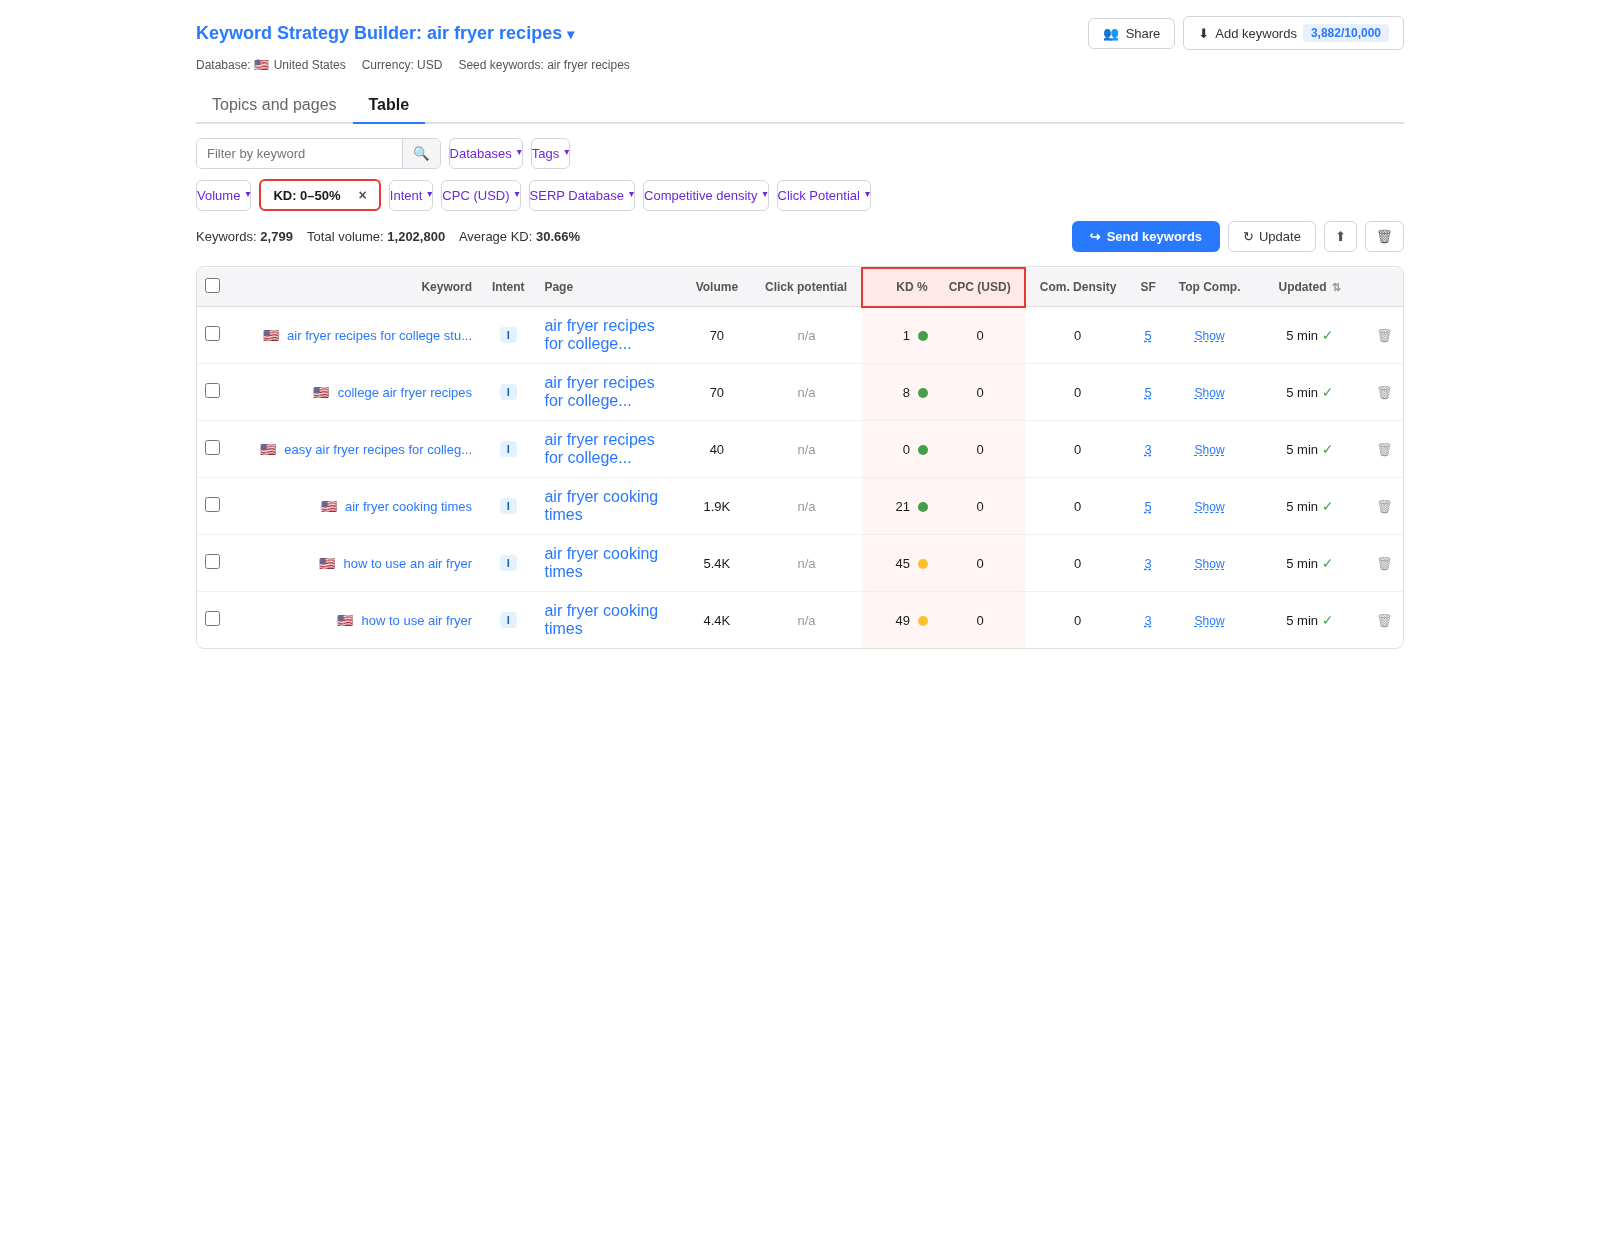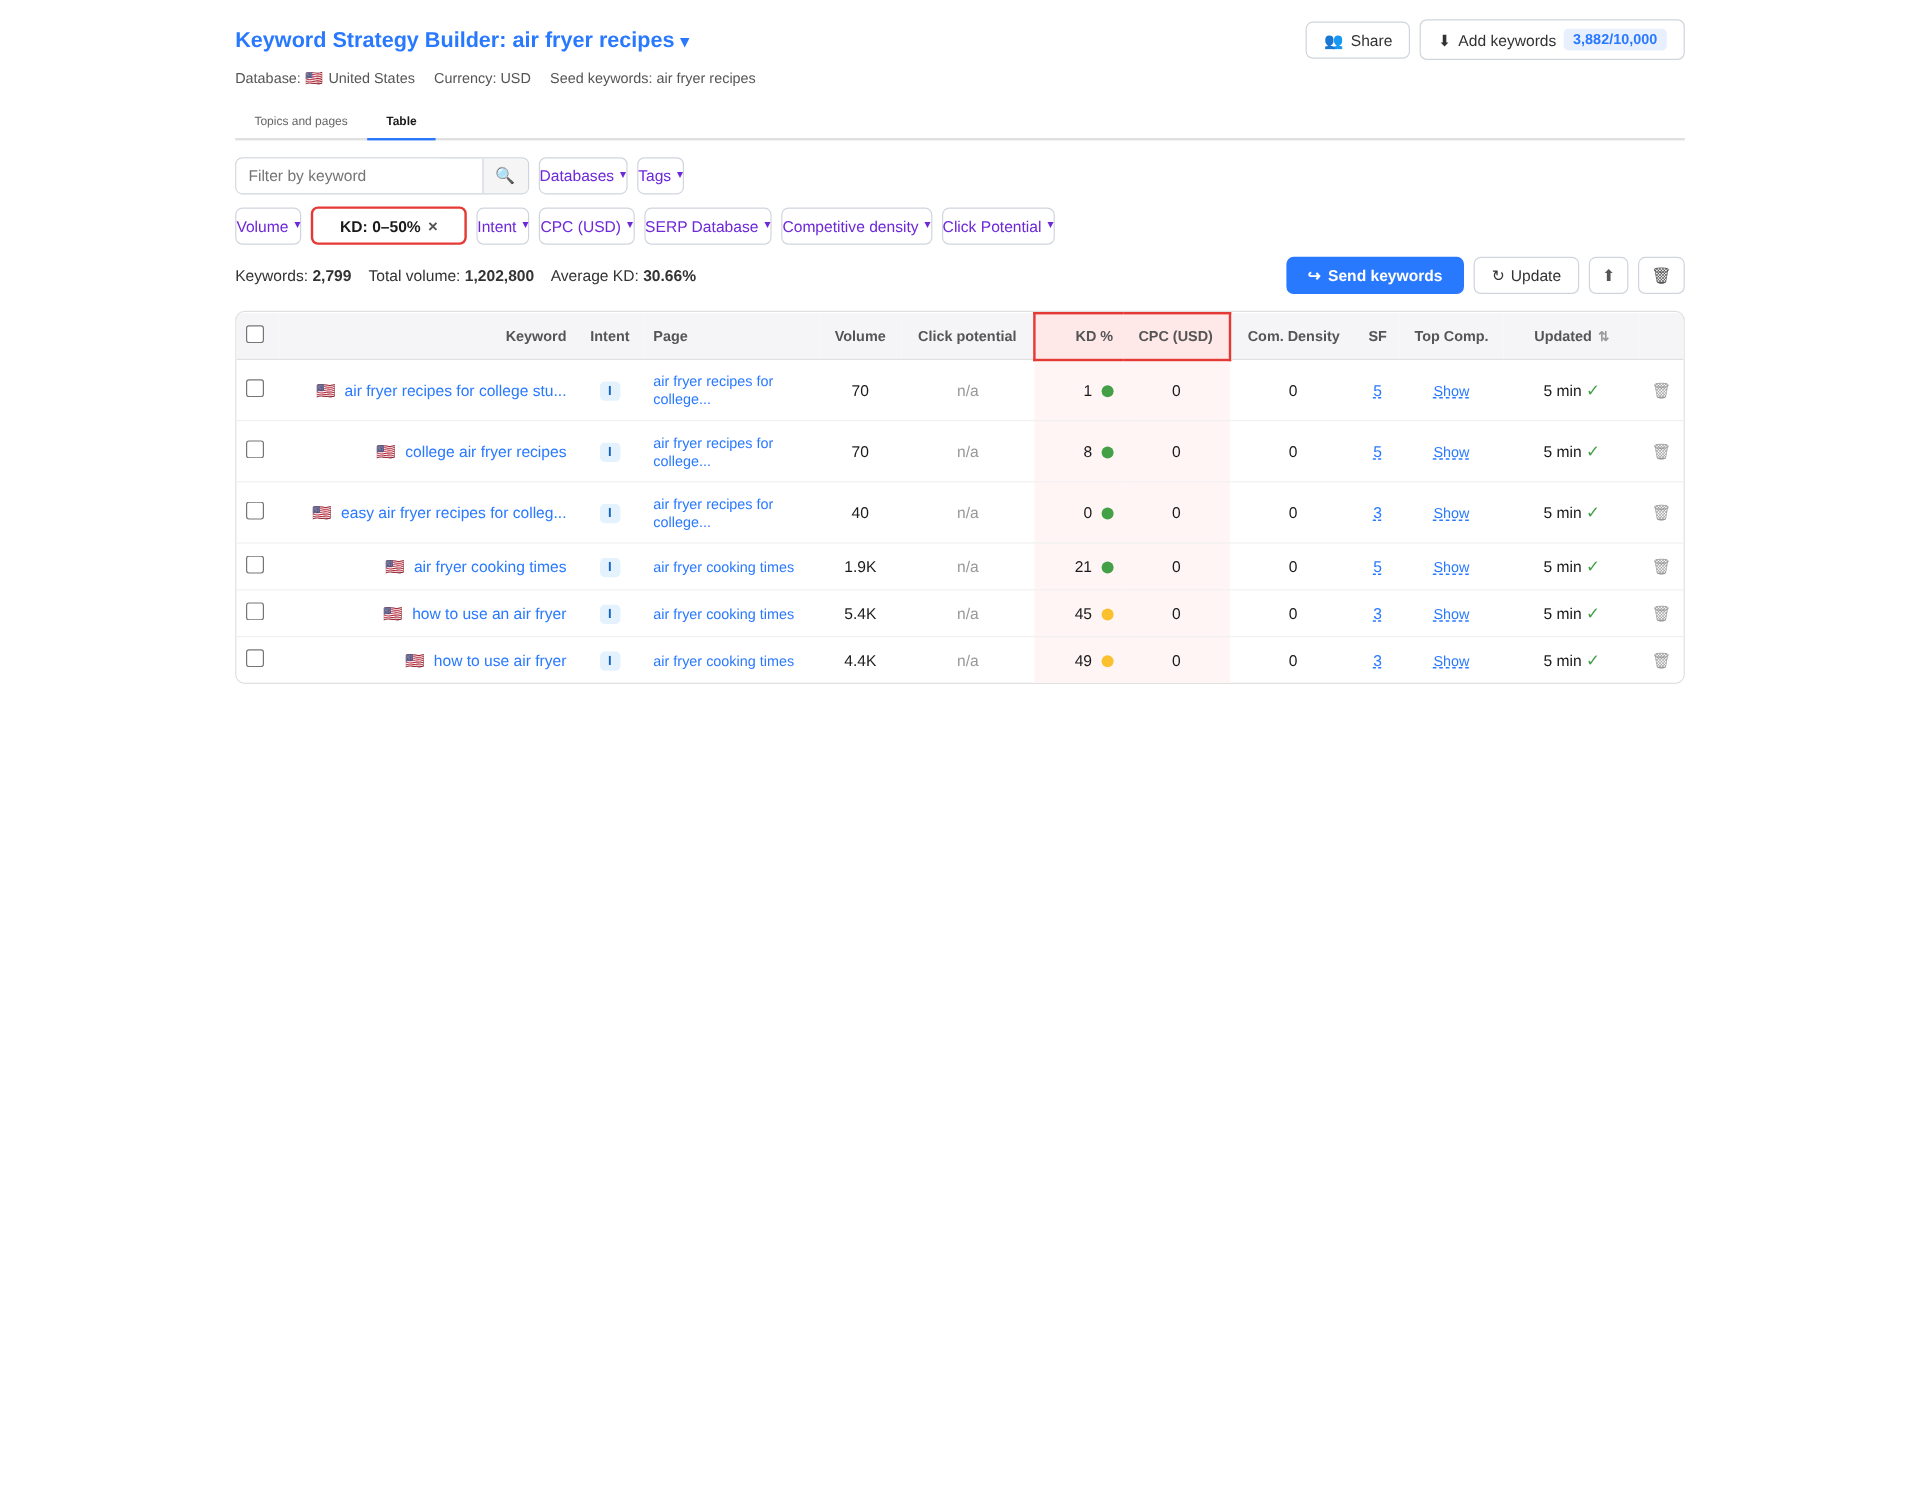--- a/index.html
+++ b/index.html
@@ -16,32 +16,32 @@
     .btn-share { }
     .btn-add-keywords { background: #fff; }
     .btn-add-keywords .count { background: #e8f0fe; color: #2979ff; padding: 2px 8px; border-radius: 4px; font-size: 12px; font-weight: 600; }
     
     
     .subtitle { font-size: 12px; color: #555; margin-bottom: 16px; display: flex; gap: 16px; }
     .subtitle-flag { display: inline-flex; align-items: center; gap: 4px; }
     
     
     .tabs { display: flex; gap: 0; border-bottom: 2px solid #e0e0e0; margin-bottom: 14px; }
-    .tab { padding: 8px 16px; font-size: 10px; font-weight: 500; color: #666; cursor: pointer; border-bottom: 2px solid transparent; margin-bottom: -2px; }
+    .tab { padding: 8px 16px; font-size: 16px; font-weight: 500; color: #666; cursor: pointer; border-bottom: 2px solid transparent; margin-bottom: -2px; }
     .tab.active { color: #1a1a1a; border-bottom: 2px solid #2979ff; font-weight: 700; }
     
     
     .filters-row { display: flex; gap: 8px; align-items: center; margin-bottom: 10px; flex-wrap: wrap; }
     .filter-input-wrap { display: flex; align-items: center; border: 1px solid #d0d5dd; border-radius: 6px; overflow: hidden; gap: 35px; }
     .filter-input { border: none; outline: none; padding: 7px 10px; font-size: 13px; color: #999; width: 170px; }
     .filter-input-btn { background: #f5f5f5; border: none; border-left: 1px solid #d0d5dd; padding: 7px 10px; cursor: pointer; }
     .dropdown-btn { display: inline-flex; align-items: flex-start; gap: 5px; padding: 7px 0; border: 1px solid #d0d5dd; border-radius: 6px; background: #fff; font-size: 13px; cursor: pointer; color: #6d28d9; }
     
     
-    .kd-filter { display: inline-flex; align-items: center; gap: 4px; padding: 6px 22px; border: 2px solid #e53935; border-radius: 6px; background: #fff; font-size: 13px; font-weight: 600; color: #1a1a1a; }
+    .kd-filter { display: inline-flex; align-items: center; gap: 16px; padding: 6px 12px; border: 2px solid #e53935; border-radius: 6px; background: #fff; font-size: 13px; font-weight: 600; color: #1a1a1a; }
     .kd-filter .close-x { cursor: pointer; color: #555; font-size: 14px; margin-left: 2px; font-weight: 700; }
     
     
     .stats-bar { display: flex; align-items: center; justify-content: space-between; margin-bottom: 14px; }
     .stats-text { font-size: 13px; color: #333; }
     .stats-text strong { font-weight: 700; }
     .stats-actions { display: flex; gap: 8px; align-items: center; }
     .btn-send { background: #2979ff; color: #fff; border: none; border-radius: 6px; padding: 8px 18px; font-size: 13px; font-weight: 600; cursor: pointer; display: inline-flex; align-items: center; gap: 6px; }
     .btn-update { background: #fff; border: 1px solid #d0d5dd; border-radius: 6px; padding: 7px 14px; font-size: 13px; cursor: pointer; display: inline-flex; align-items: center; gap: 5px; color: #333; }
     .btn-icon { background: #fff; border: 1px solid #d0d5dd; border-radius: 6px; padding: 7px 10px; cursor: pointer; color: #555; }
@@ -66,21 +66,21 @@
     .td-sf { width: 30px; text-align: center; }
     .td-topcomp { width: 70px; text-align: center; }
     .td-updated { width: 100px; text-align: center; }
     .td-del { width: 30px; text-align: center; }
     
     
     .col-highlight { background: #fff5f5; }
     thead th.col-highlight { background: #ffe8e8; }
     
     .keyword-link { color: #2979ff; text-decoration: none; }
-    .page-link { color: #2979ff; text-decoration: none; font-size: 12px; }
+    .page-link { color: #2979ff; text-decoration: none; font-size: 16px; }
     
     .intent-badge { display: inline-block; background: #e3f2fd; color: #1565c0; border-radius: 4px; padding: 2px 7px; font-size: 11px; font-weight: 700; }
     
     .dot { display: inline-block; width: 10px; height: 10px; border-radius: 50%; margin-left: 4px; vertical-align: middle; }
     
     .show-link { color: #2979ff; text-decoration: underline; text-decoration-style: dashed; cursor: pointer; font-size: 12px; }
     
     .check-green { color: #43a047; font-size: 14px; }
     .trash-icon { color: #999; cursor: pointer; }
     

